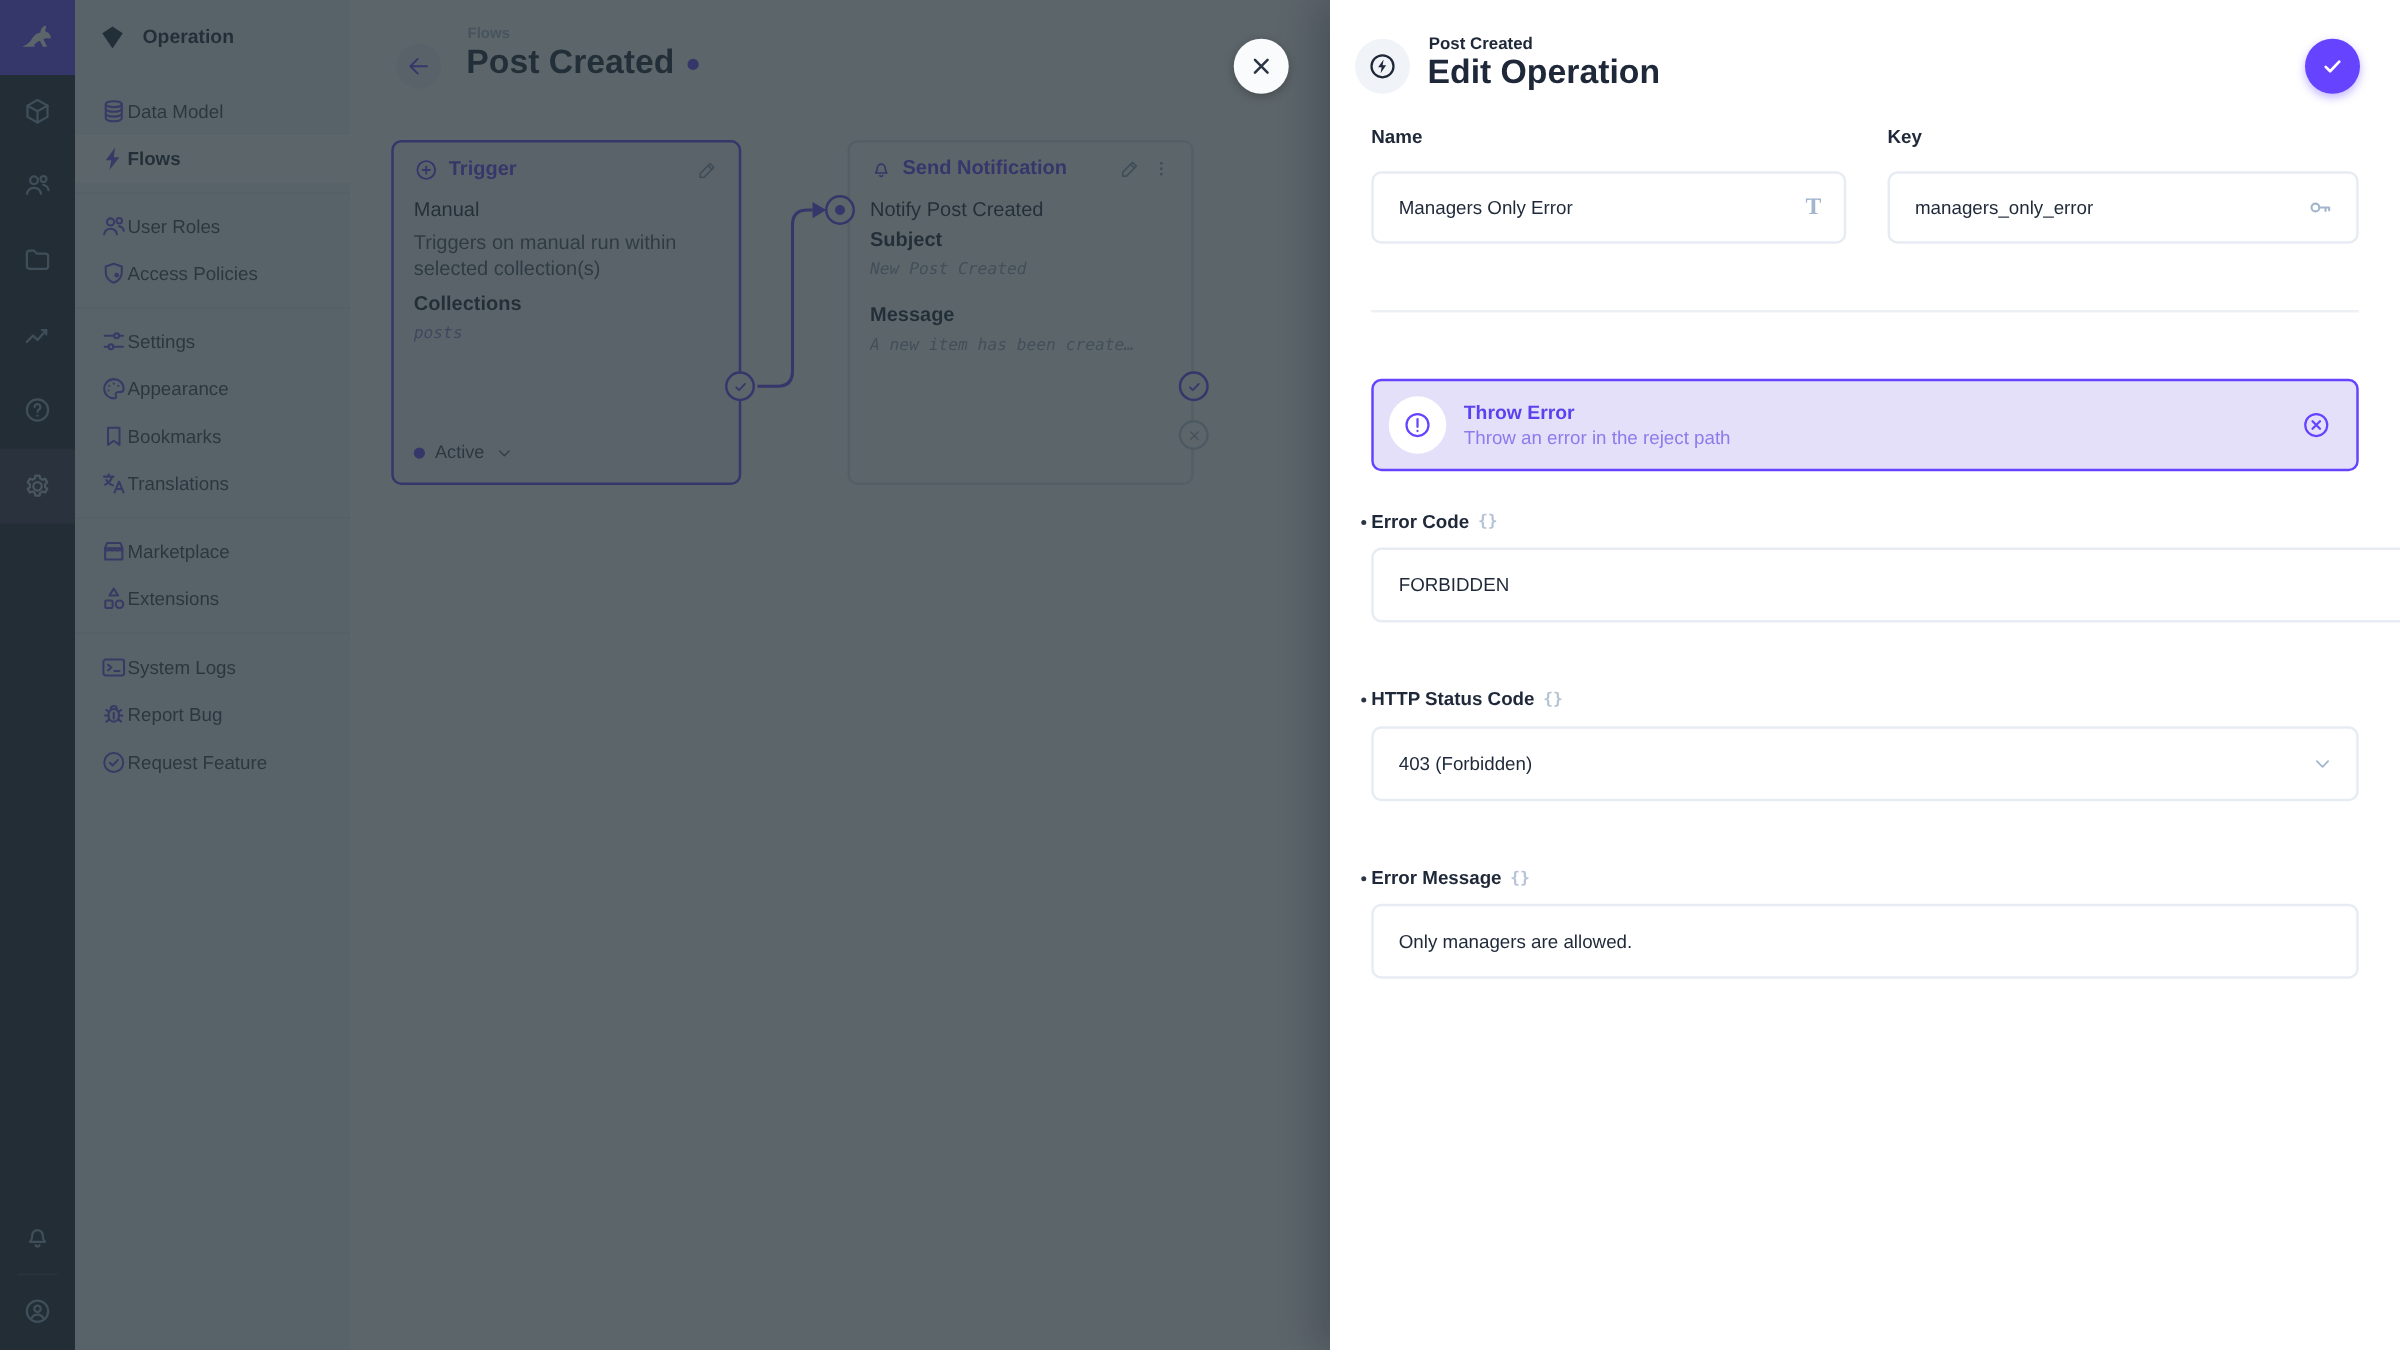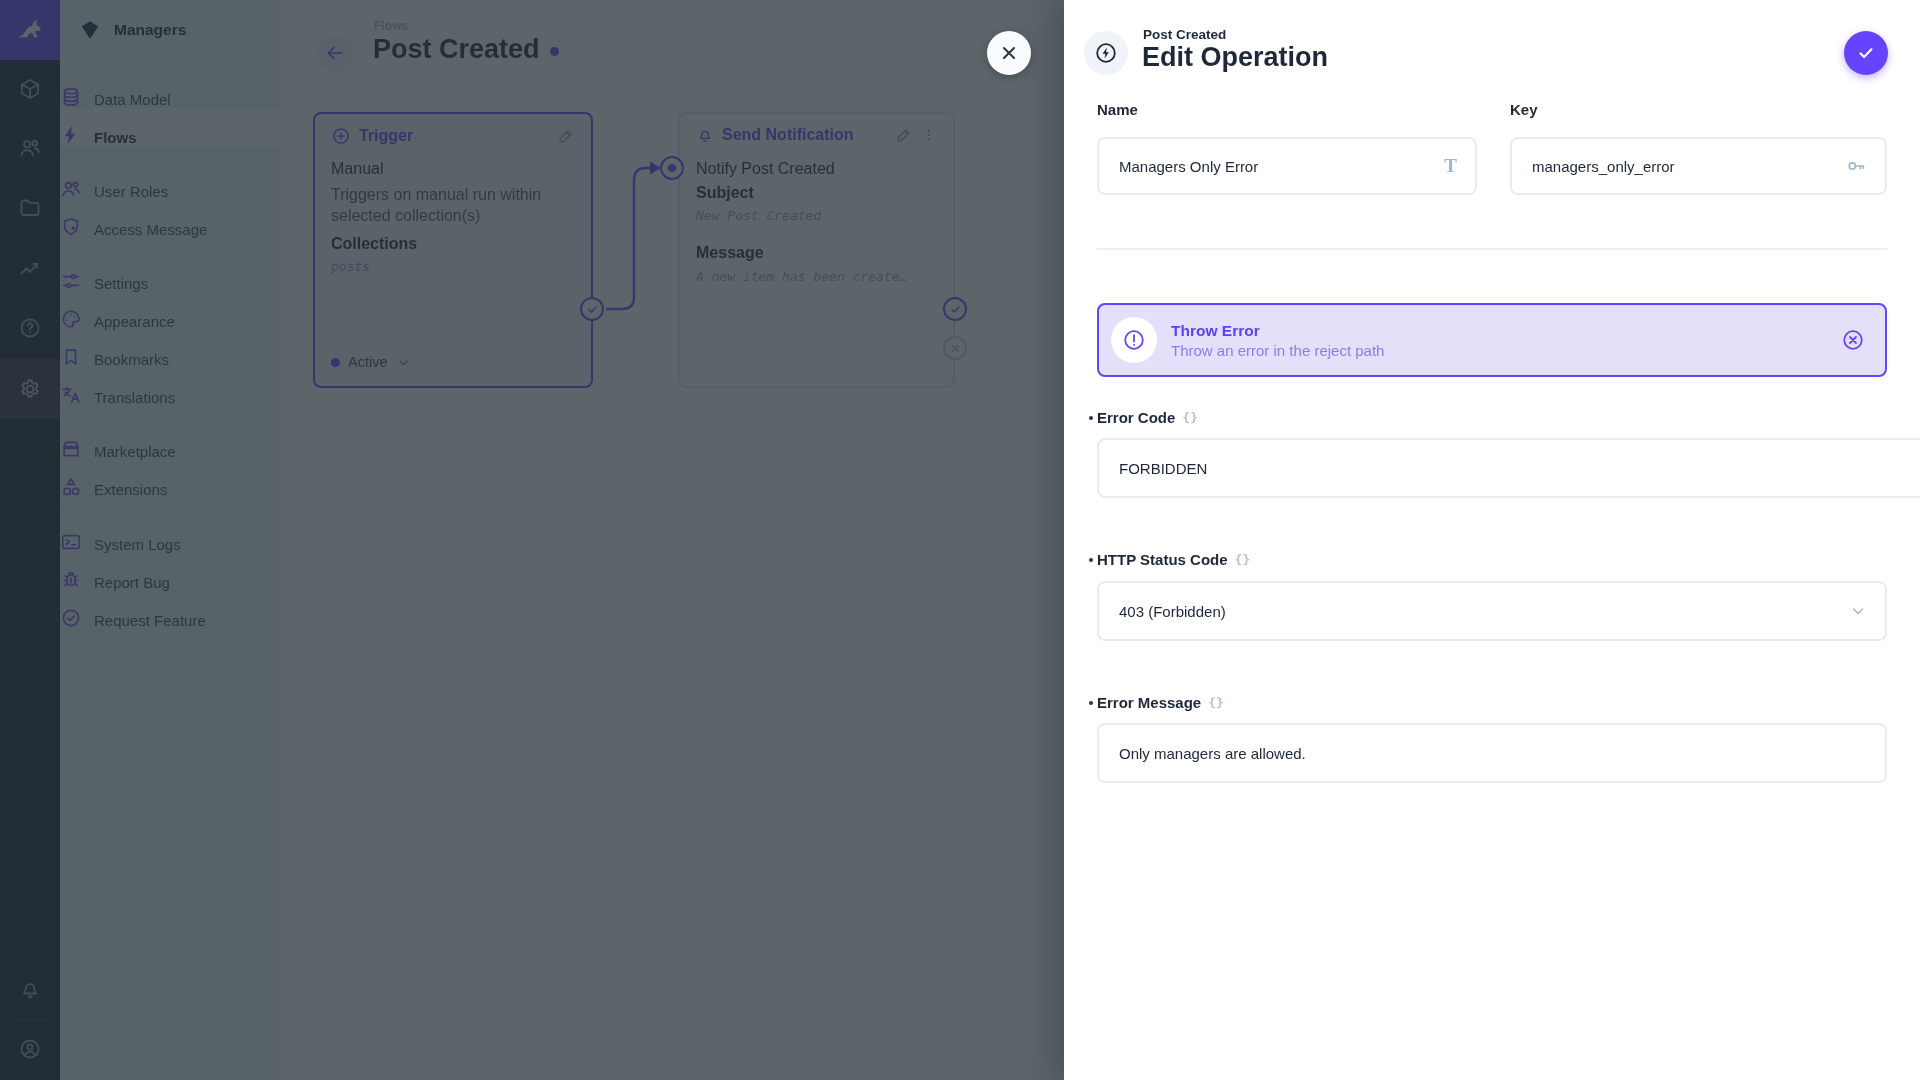--- a/index.html
+++ b/index.html
@@ -14,21 +14,21 @@
   .logo-tile .ic{width:34px;height:34px;color:#fff;}
   .mod{position:absolute;left:18px;width:24px;height:24px;color:#8FA3BA;background:none;border:none;padding:0;cursor:pointer;}
   .mod-tile-active{position:absolute;left:0;top:359px;width:60px;height:60px;background:#39374E;}
   .modbar-divider{position:absolute;left:14px;width:32px;height:1px;background:rgba(255,255,255,.14);}
 
   
   .nav-panel{position:absolute;left:60px;top:0;width:220px;height:1080px;background:#F0F4F9;z-index:1;}
   .project-header{position:absolute;left:0;top:0;width:220px;height:60px;display:flex;align-items:center;gap:12px;padding-left:18px;}
   .project-header .ic{width:24px;height:24px;color:#1E2838;}
   .project-name{font-size:15.5px;font-weight:600;color:#1E2838;}
-  .nav-item{position:absolute;left:0;width:220px;height:38px;display:flex;align-items:flex-end;gap:12px;cursor:pointer;}
+  .nav-item{position:absolute;left:0;width:220px;height:38px;display:flex;align-items:center;padding-left:20px;cursor:pointer;}
   .nav-item .ic{width:22px;height:22px;color:#6A55E6;flex:none;}
   .nav-item .lb{font-size:15px;font-weight:500;color:#3E4A57;white-space:nowrap;}
   .nav-item.active{background:#FFFFFF;}
   .nav-item.active .lb{color:#1E2838;font-weight:600;}
   .nav-divider{position:absolute;left:0;width:220px;height:1px;background:rgba(30,40,56,.09);}
 
   
   .content{position:absolute;left:280px;top:0;width:784px;height:1080px;background:#FFFFFF;z-index:1;}
   .back-btn{position:absolute;left:37px;top:35px;width:36px;height:36px;border-radius:50%;
             background:#EDF1F8;border:none;display:flex;align-items:center;justify-content:center;cursor:pointer;}
@@ -157,21 +157,21 @@
           </svg></span></button>
   </aside>
 
   <nav class="nav-panel">
     <div class="project-header">
       <span class="ic">
           <svg viewBox="0 0 24 24">
             <path fill="currentColor" d="M12 3.2l8.2 5.3L12 20.8 3.8 8.5 12 3.2z"></path>
           </svg>
         </span>
-      <span class="project-name">Managers</span>
+      <span class="project-name">Operation</span>
     </div>
     <div class="nav-item" style="top:70px">
         <span class="ic">
           <svg viewBox="0 0 24 24" fill="none" stroke="currentColor" stroke-width="1.8" stroke-linecap="round" stroke-linejoin="round">
             <ellipse cx="12" cy="5.8" rx="7" ry="2.6"></ellipse>
             <path d="M5 5.8v4.1c0 1.4 3.1 2.6 7 2.6s7-1.2 7-2.6V5.8"></path>
             <path d="M5 9.9v4.2c0 1.4 3.1 2.6 7 2.6s7-1.2 7-2.6V9.9M5 14.1v4.1c0 1.4 3.1 2.6 7 2.6s7-1.2 7-2.6v-4.1"></path>
           </svg>
         </span>
         <span class="lb">Data Model</span>
@@ -196,21 +196,21 @@
         </span>
         <span class="lb">User Roles</span>
       </div>
     <div class="nav-item" style="top:200px">
         <span class="ic">
           <svg viewBox="0 0 24 24" fill="none" stroke="currentColor" stroke-width="1.8" stroke-linecap="round" stroke-linejoin="round">
             <path d="M12 3.3l7 2.3v5.4c0 4.3-2.9 7.3-7 8.9-4.1-1.6-7-4.6-7-8.9V5.6l7-2.3z"></path>
             <circle cx="14.6" cy="13.2" r="2" fill="currentColor" stroke="none"></circle>
           </svg>
         </span>
-        <span class="lb">Access Message</span>
+        <span class="lb">Access Policies</span>
       </div>
     <div class="nav-divider" style="top:246px"></div>
     <div class="nav-item" style="top:254px">
         <span class="ic">
           <svg viewBox="0 0 24 24" fill="none" stroke="currentColor" stroke-width="1.8" stroke-linecap="round" stroke-linejoin="round">
             <path d="M4 7.2h8.4M16.6 7.2H20M4 16.8h3.4M11.6 16.8H20"></path>
             <circle cx="14.5" cy="7.2" r="2.1"></circle>
             <circle cx="9.5" cy="16.8" r="2.1"></circle>
           </svg>
         </span>

